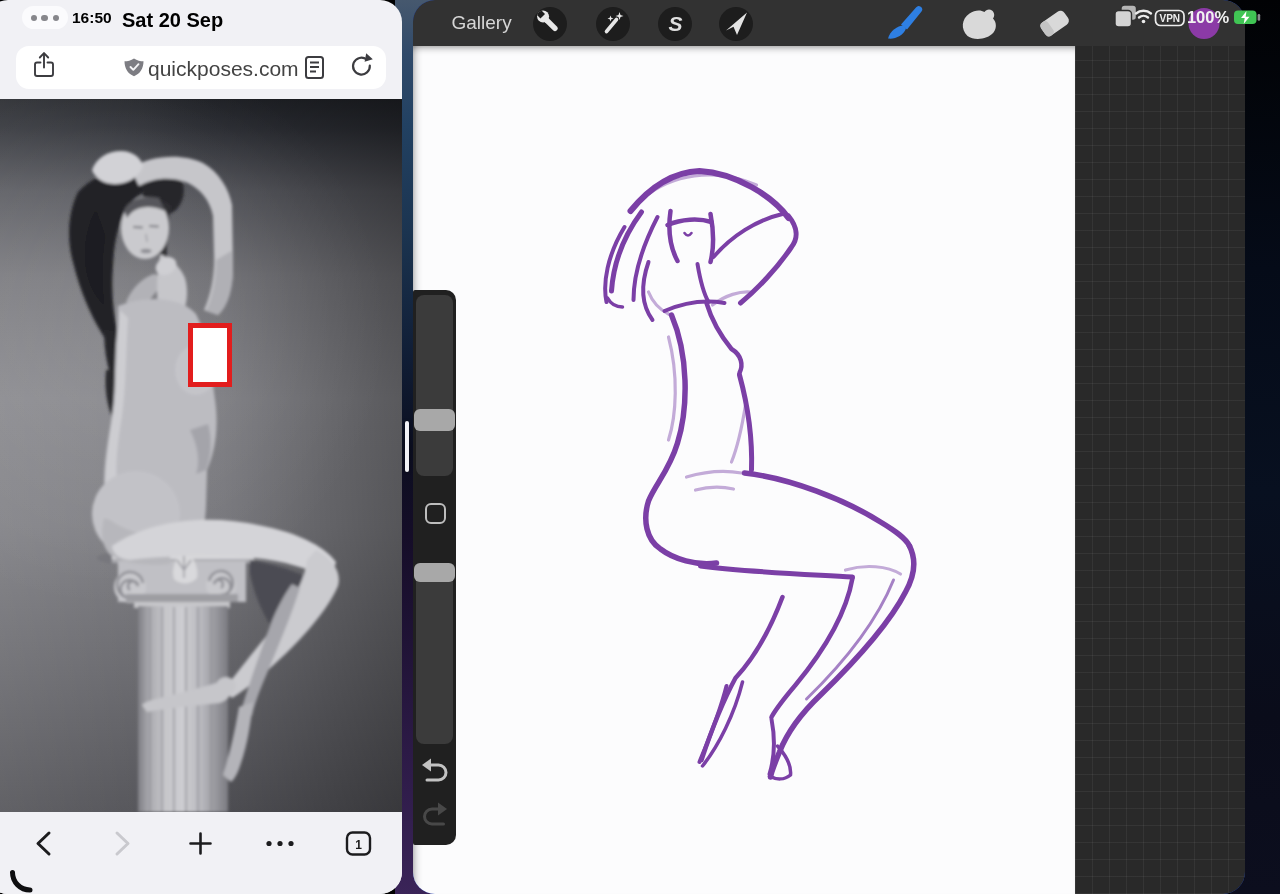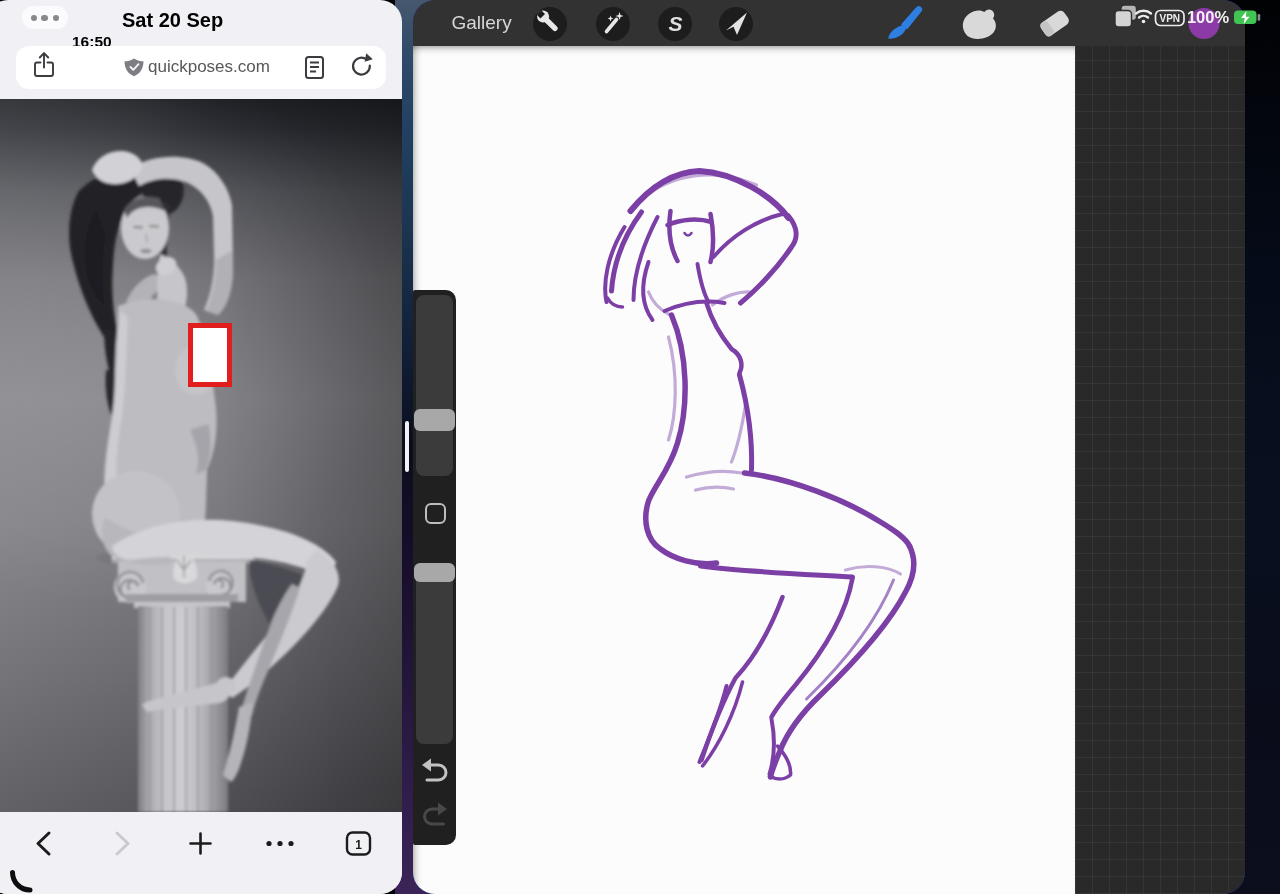--- a/index.html
+++ b/index.html
@@ -6,24 +6,24 @@
   body{width:1280px;height:894px;position:relative;overflow:hidden;background:#000;font-family:"Liberation Sans",sans-serif;}
   #wallpaper{position:absolute;left:395px;top:0;width:60px;height:894px;
     background:linear-gradient(180deg,#46586e 0%,#304a6a 6%,#224162 14%,#1b3450 26%,#101d35 40%,#0b0e1f 50%,#150d28 60%,#201336 72%,#2c1a46 84%,#3a2458 100%);}
   #rightwall{position:absolute;left:1230px;top:0;width:50px;height:894px;
     background:linear-gradient(180deg,#010204 0%,#050b18 30%,#081020 55%,#0a0c1a 80%,#0c0e1e 100%);}
   
   #safari{position:absolute;left:-14px;top:0;width:416px;height:894px;border-radius:22px;background:#f1f1f5;overflow:hidden;}
   #sstatus{position:absolute;left:0;top:0;width:100%;height:36px;}
   #pill{position:absolute;left:36px;top:6px;width:46px;height:23px;border-radius:12px;background:#fbfbfd;}
   .dot{position:absolute;top:14.5px;width:6.5px;height:6.5px;border-radius:50%;background:#87878c;}
-  #time{position:absolute;left:86px;top:9px;font-size:15.5px;font-weight:bold;color:#000;filter:grayscale(1);margin-top:24px;}
+  #time{position:absolute;left:86px;top:9px;font-size:15.5px;font-weight:bold;color:#000;filter:grayscale(1);}
   #date{position:absolute;left:136px;top:9px;font-size:20px;font-weight:bold;color:#000;filter:grayscale(1);}
   #addressbar{position:absolute;left:30px;top:46px;width:370px;height:43px;border-radius:13px;background:#fff;}
-  #urltext{position:absolute;left:162px;top:57px;font-size:17px;color:#c2410c;filter:grayscale(1);}
+  #urltext{position:absolute;left:162px;top:57px;font-size:21px;color:#14532d;filter:grayscale(1);}
   
   #photo{position:absolute;left:14px;top:99px;width:402px;height:713px;}
   
   #stoolbar{position:absolute;left:0;top:812px;width:100%;height:82px;background:#f1f1f5;}
   
   #procreate{position:absolute;left:412.5px;top:0;width:832px;height:894px;border-radius:22px;background:#1d4ed8;overflow:hidden;}
   #topbar{position:absolute;left:0;top:0;width:100%;height:46px;background:#323232;}
   #gallery{position:absolute;left:39px;top:12px;font-size:19px;color:#d6d6d6;filter:grayscale(1);}
   .circ{position:absolute;top:7px;width:34px;height:34px;border-radius:50%;background:#1d1d1d;}
   #canvas{position:absolute;left:0;top:46px;width:662px;height:848px;background:#fcfcfd;

